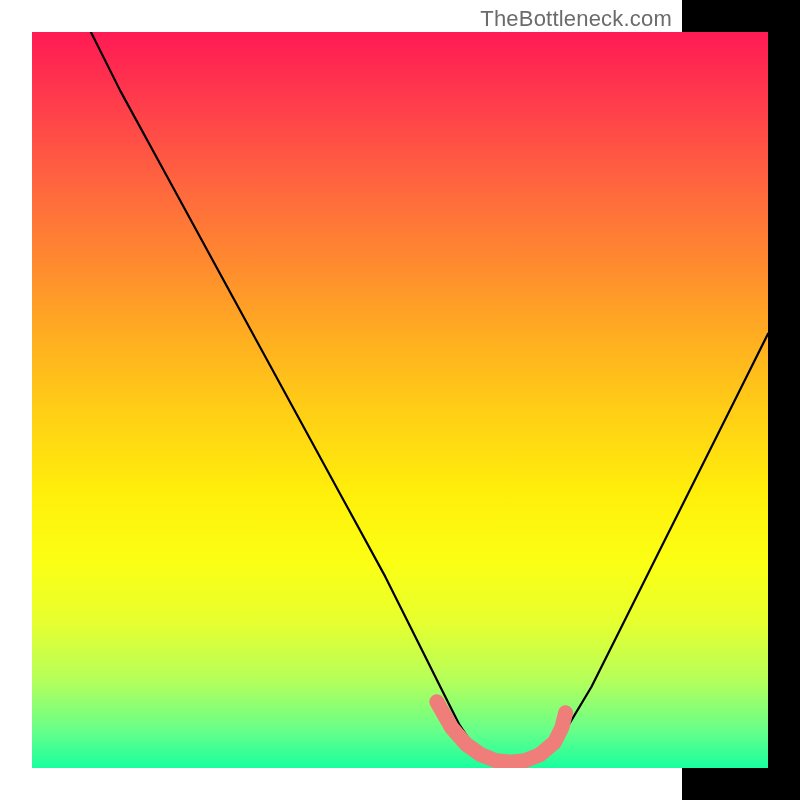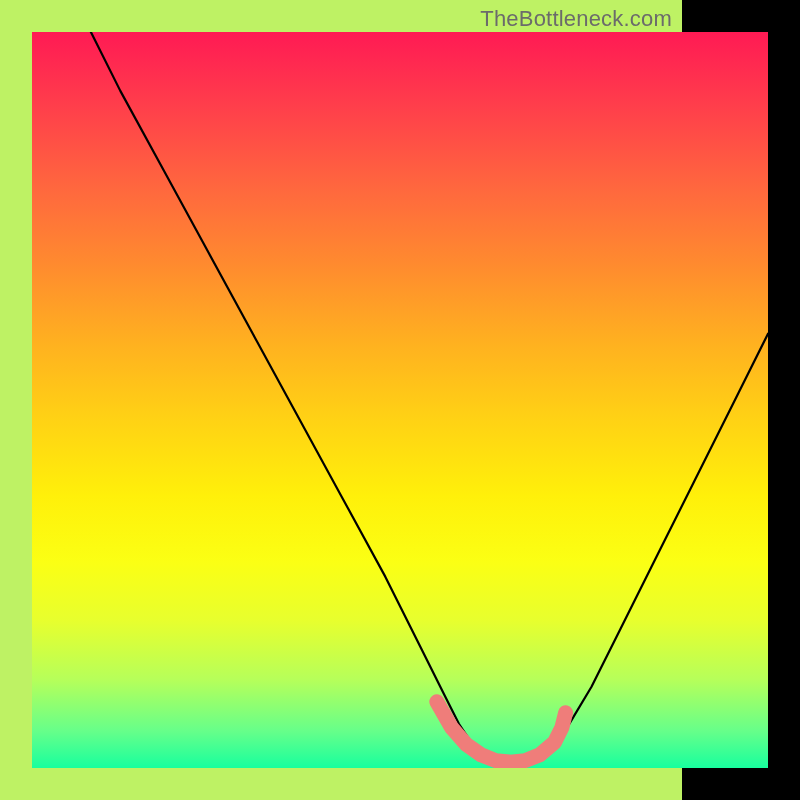--- a/index.html
+++ b/index.html
@@ -8,21 +8,21 @@
     width: 800px;
     height: 800px;
     overflow: hidden;
     background: #000;
     font-family: Arial, Helvetica, sans-serif;
   }
   .frame {
     position: relative;
     width: 682px;
     height: 800px;
-    background: #bef264;
+    background: #ffffff;
   }
   .plot-area {
     position: absolute;
     left: 32px;
     top: 32px;
     width: 736px;
     height: 736px;
     background: linear-gradient(to bottom,
       #ff1a54 0%,
       #ff3e4b 10%,

